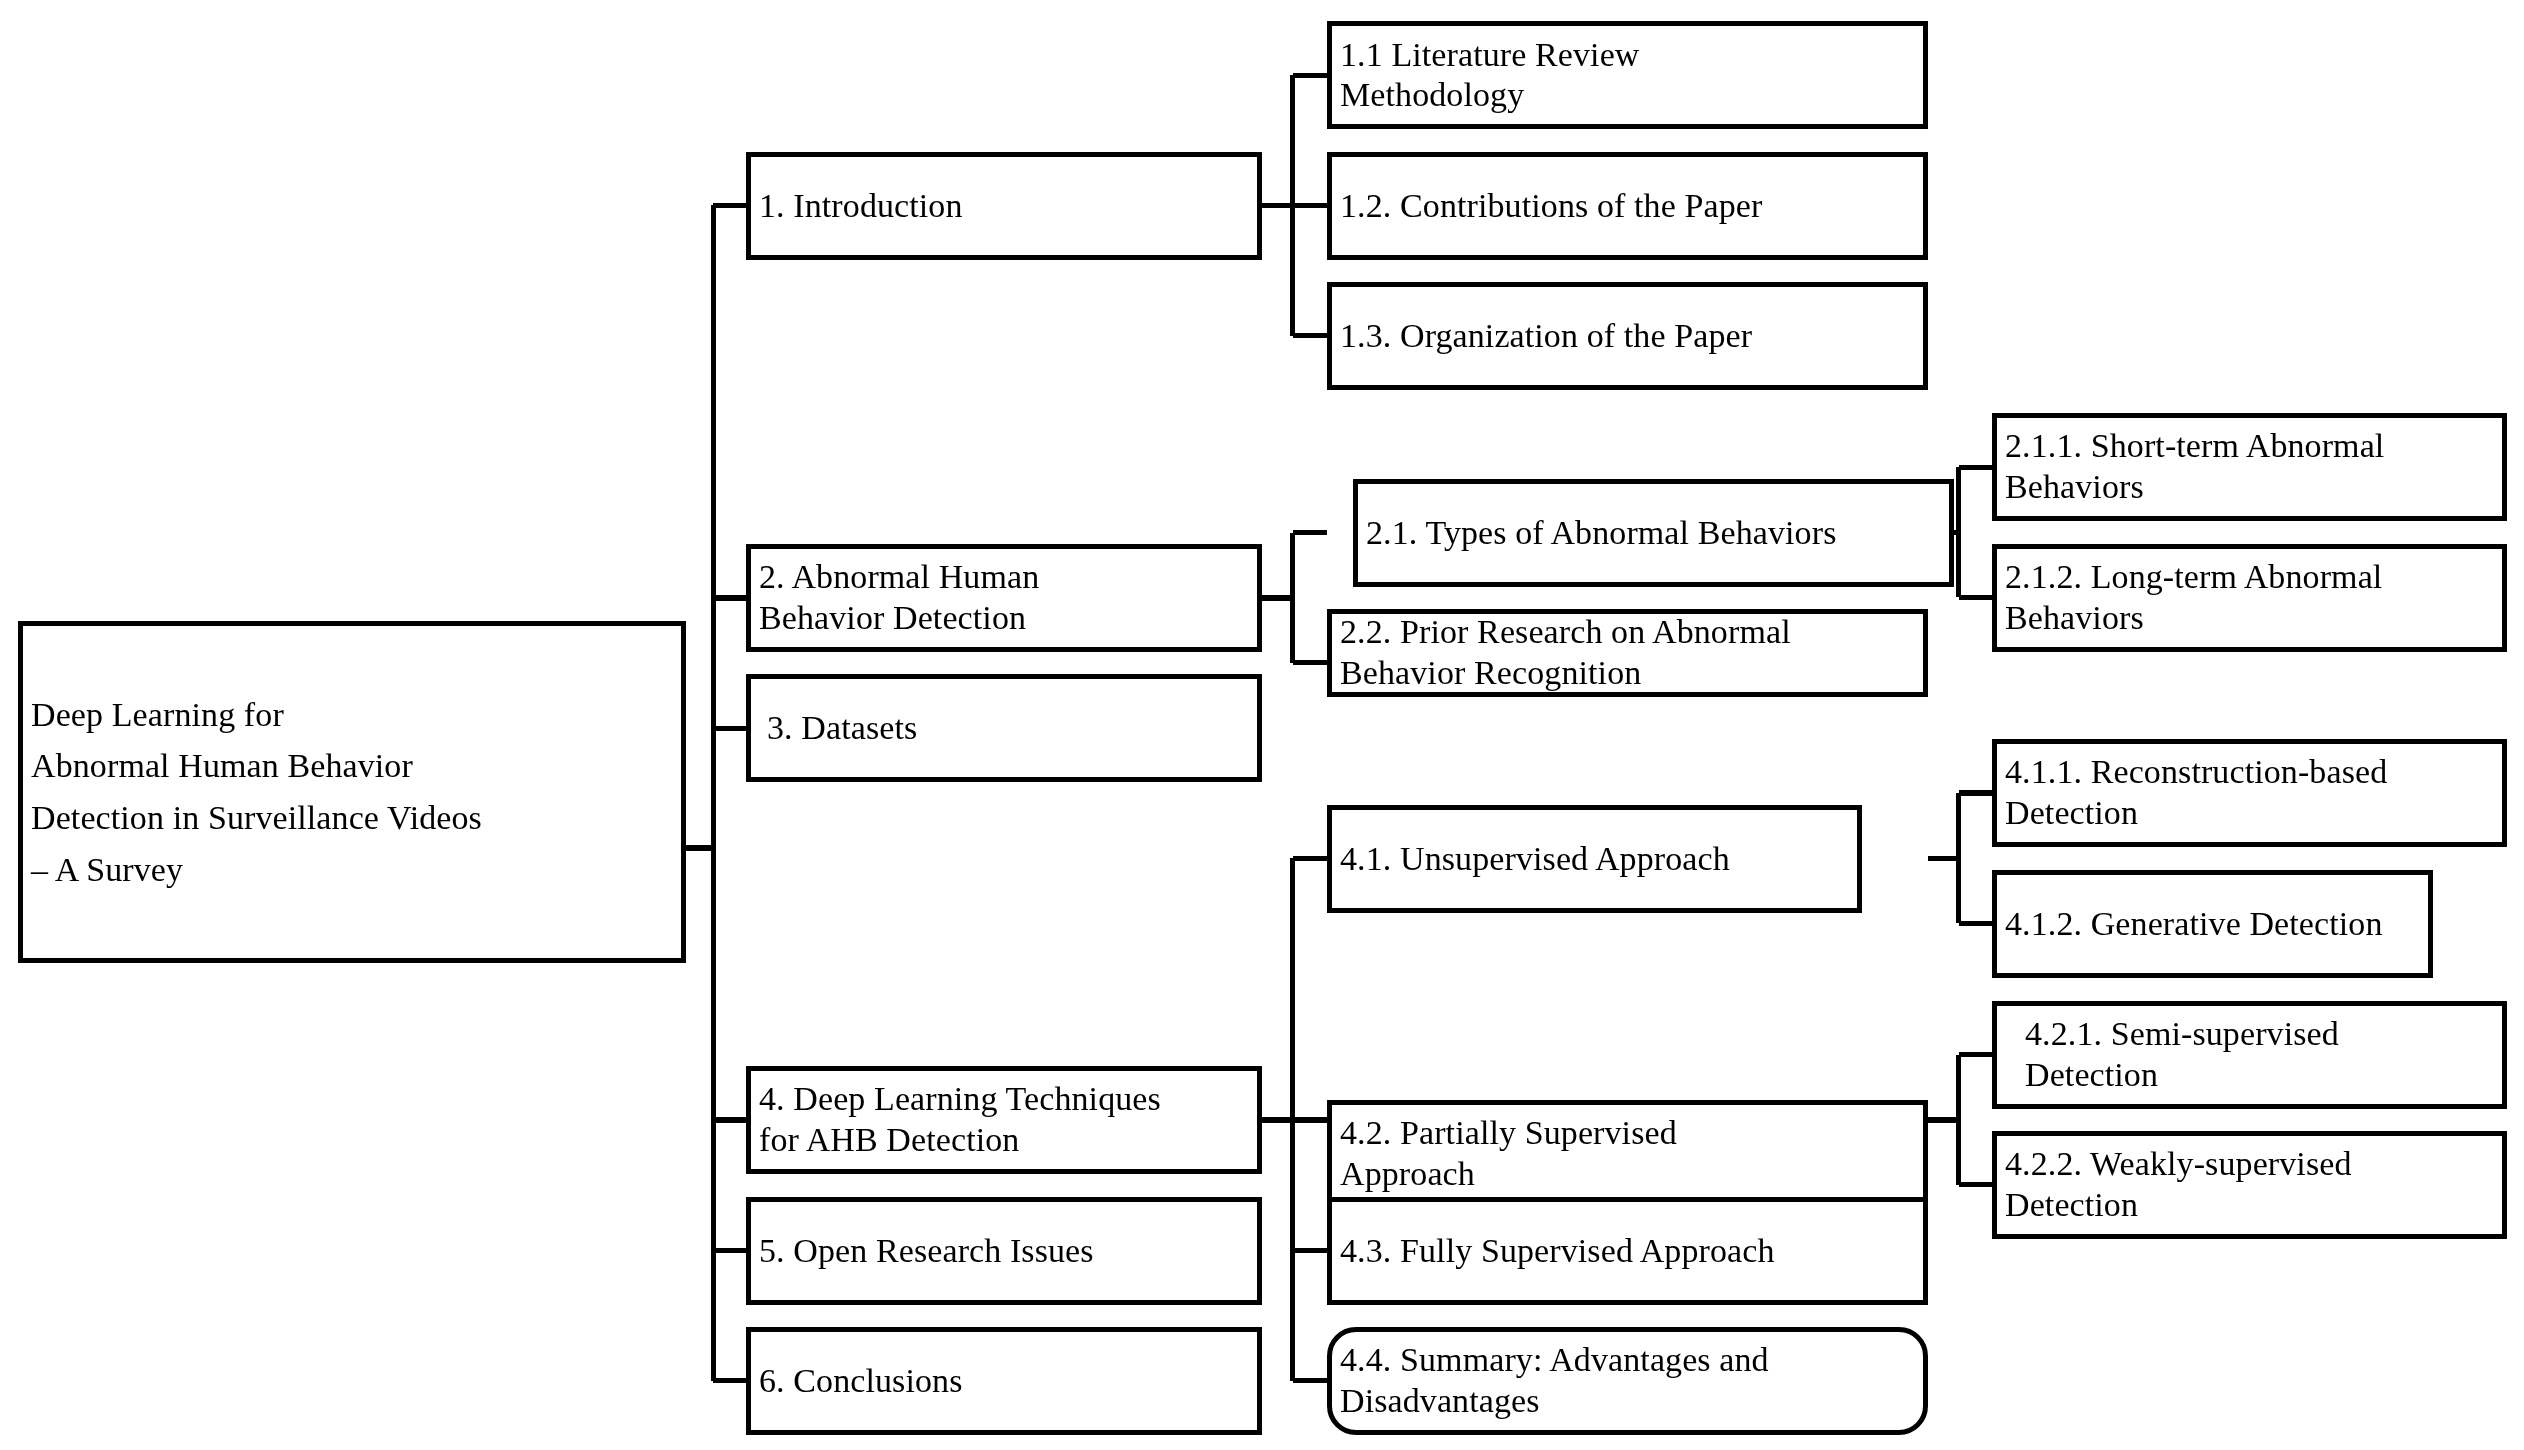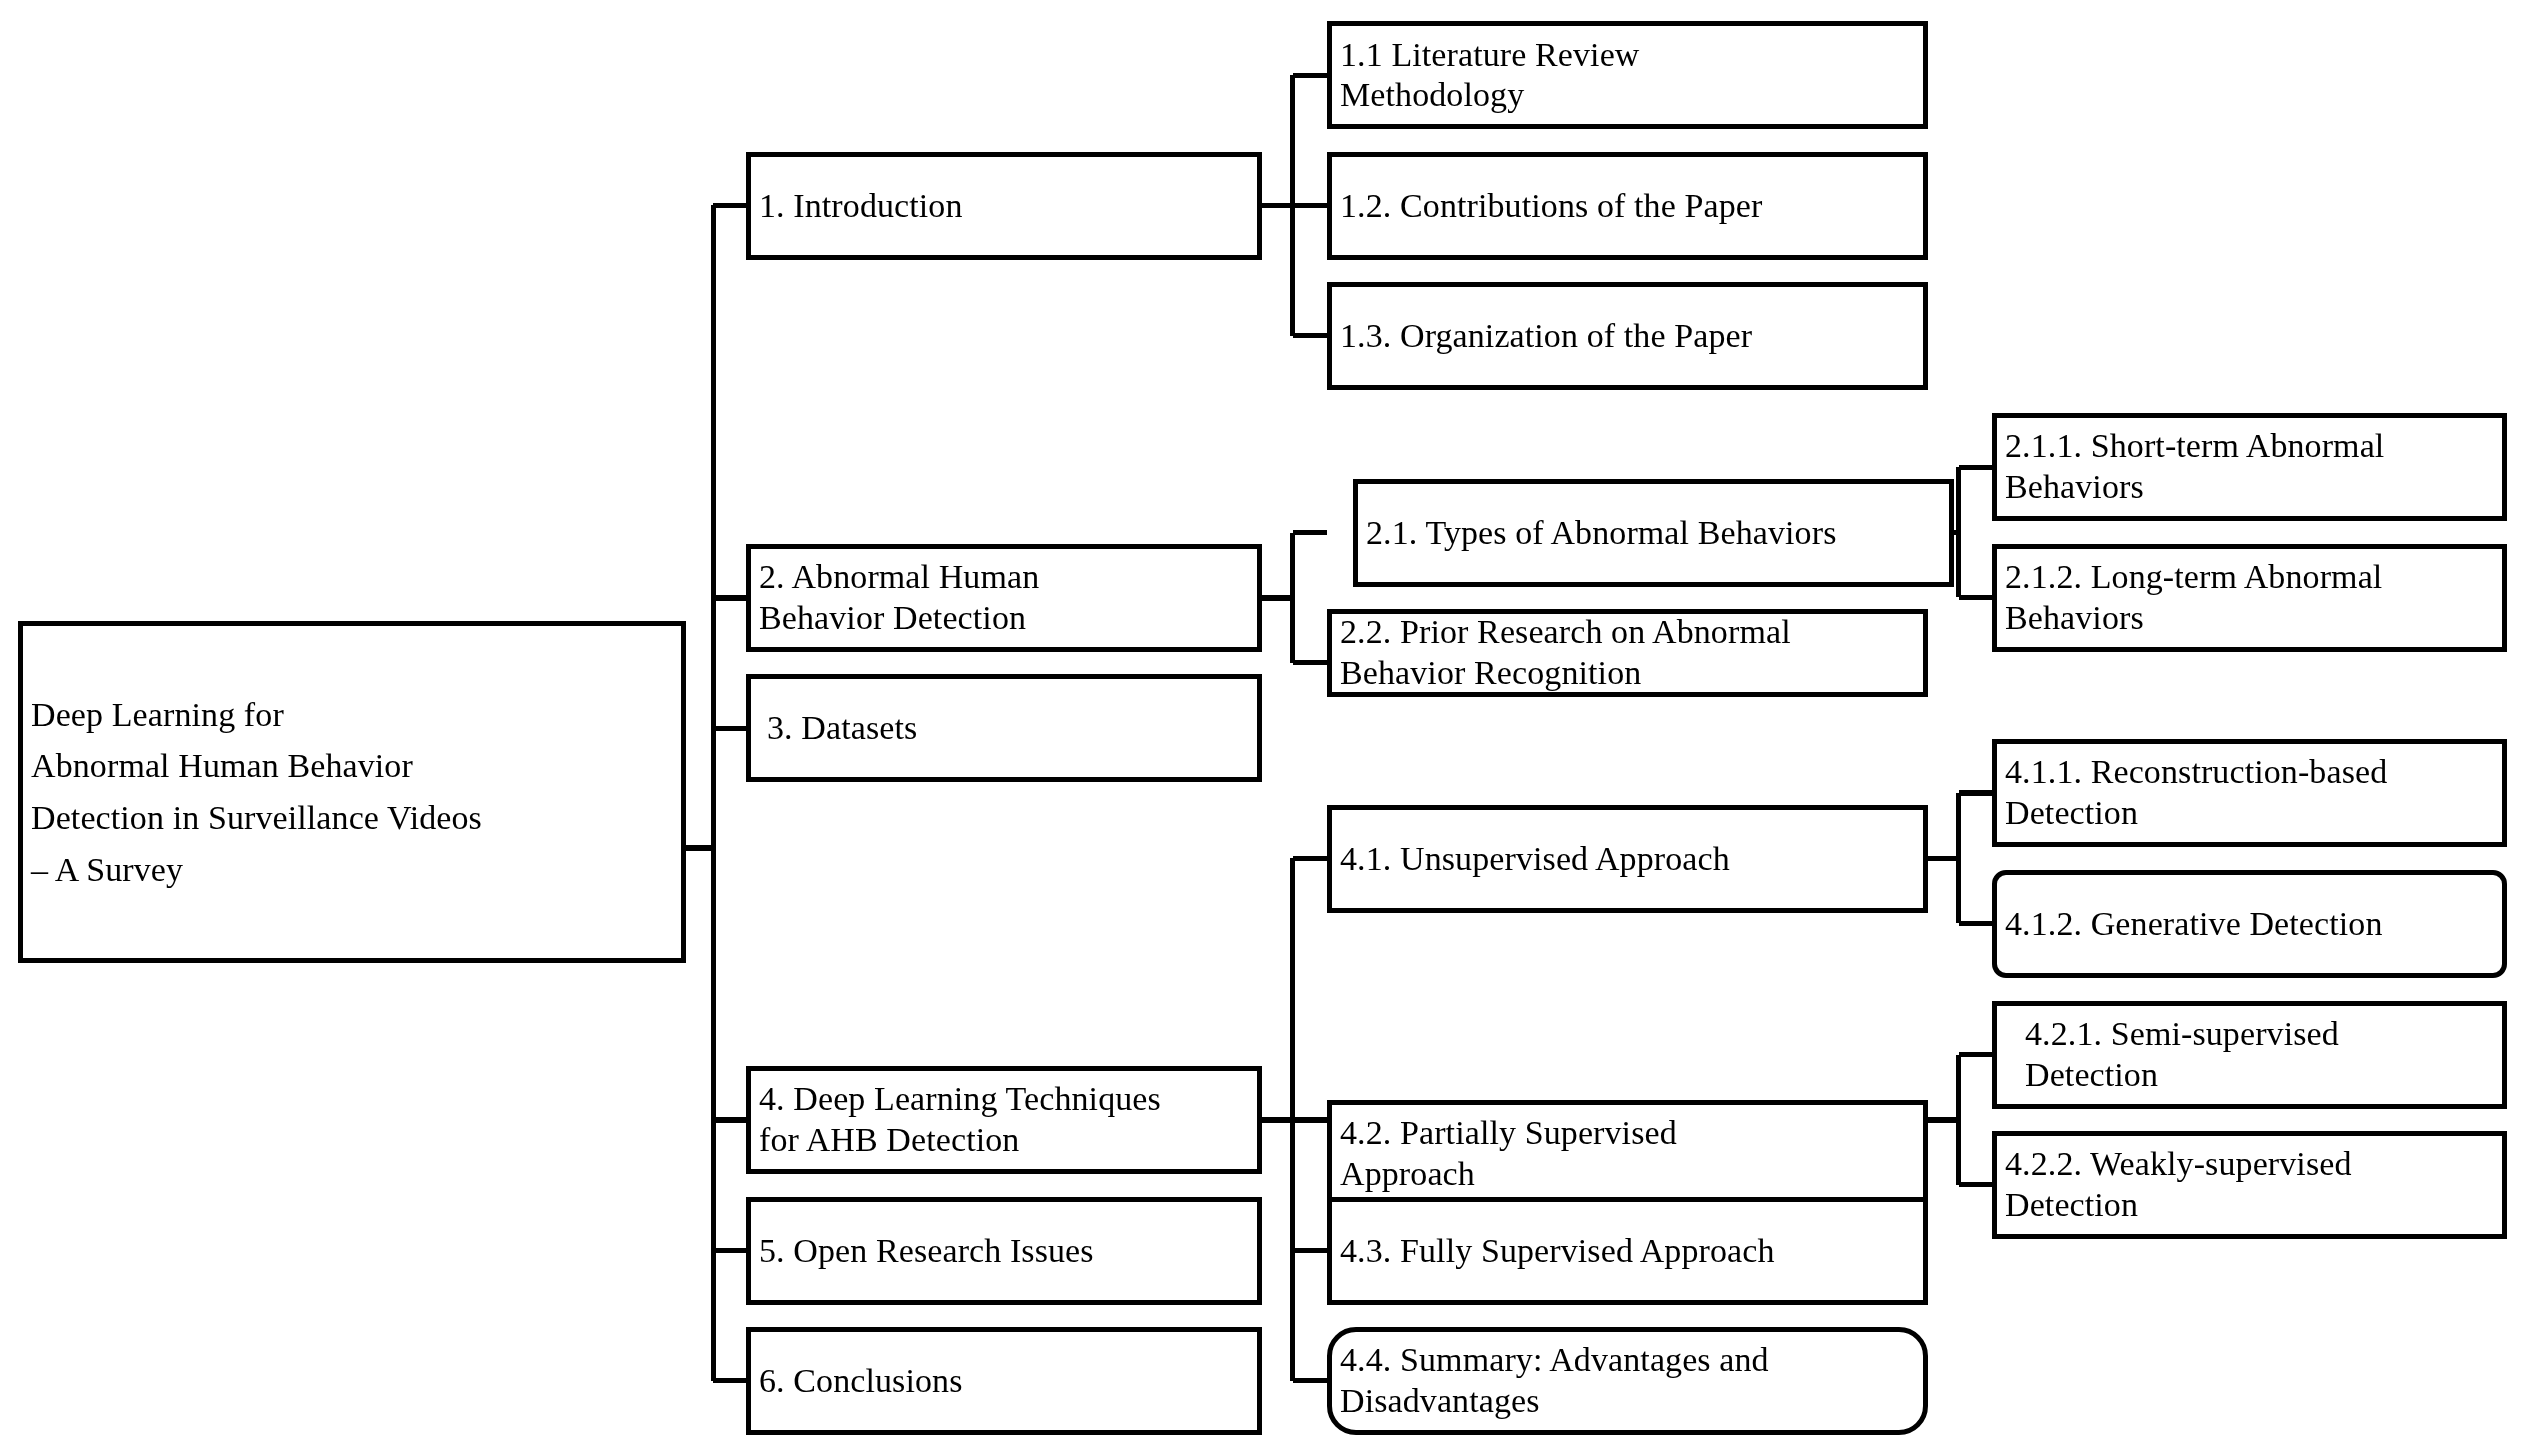--- a/index.html
+++ b/index.html
@@ -151,21 +151,21 @@
 
   <div class="node-box" style="left:1327px; top:479px; width:601px; height:108px;margin-left:26px;">
     <div class="node-label">2.1. Types of Abnormal Behaviors</div>
   </div>
 
   <div class="node-box" style="left:1327px; top:609px; width:601px; height:88px;">
     <div class="node-label">2.2. Prior Research on Abnormal
 Behavior Recognition</div>
   </div>
 
-  <div class="node-box" style="left:1327px; top:805px; width:601px; height:108px;">
+  <div class="node-box" style="left:1327px; top:805px; width:535px; height:108px;">
     <div class="node-label">4.1. Unsupervised Approach</div>
   </div>
 
   <div class="node-box" style="left:1327px; top:1066px; width:601px; height:108px;margin-top:34px;">
     <div class="node-label">4.2. Partially Supervised
 Approach</div>
   </div>
 
   <div class="node-box" style="left:1327px; top:1197px; width:601px; height:108px;">
     <div class="node-label">4.3. Fully Supervised Approach</div>
@@ -184,21 +184,21 @@
   <div class="node-box" style="left:1992px; top:544px; width:515px; height:108px;">
     <div class="node-label">2.1.2. Long-term Abnormal
 Behaviors</div>
   </div>
 
   <div class="node-box" style="left:1992px; top:739px; width:515px; height:108px;">
     <div class="node-label">4.1.1. Reconstruction-based
 Detection</div>
   </div>
 
-  <div class="node-box" style="left:1992px; top:870px; width:515px; height:108px;border-radius:14px;">
+  <div class="node-box" style="left:1992px; top:870px; width:441px; height:108px;">
     <div class="node-label">4.1.2. Generative Detection</div>
   </div>
 
   <div class="node-box" style="left:1992px; top:1001px; width:515px; height:108px;padding-left:28px;">
     <div class="node-label">4.2.1. Semi-supervised
 Detection</div>
   </div>
 
   <div class="node-box" style="left:1992px; top:1131px; width:515px; height:108px;">
     <div class="node-label">4.2.2. Weakly-supervised

